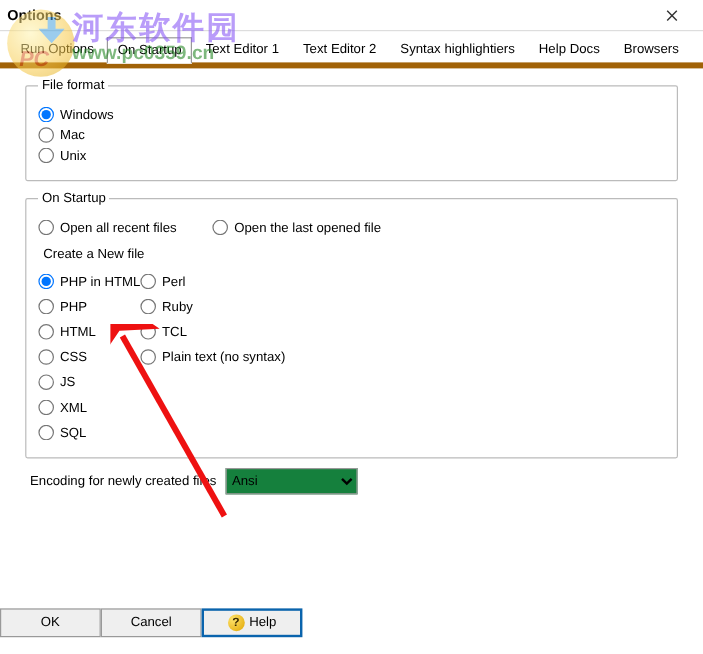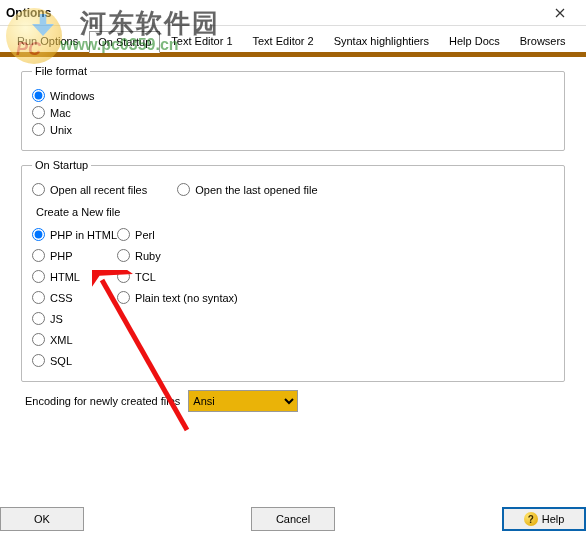--- a/index.html
+++ b/index.html
@@ -22,34 +22,34 @@
 .radio-row input[type=radio] { width: 13px; height: 13px; }
 .radio-row label { font-size: 11px; }
 
 .startup-top { display: flex; gap: 30px; margin-bottom: 6px; }
 .sub-label { font-size: 11px; margin: 4px 0 6px 4px; }
 
 .two-col { display: flex; }
 .col { display: flex; flex-direction: column; }
 
 .encoding-row { display: flex; align-items: center; gap: 8px; margin-top: 6px; margin-left: 4px; }
-.encoding-row select { width: 110px; height: 22px; font-size: 11px; border: 1px solid #999; background: #eab308; }
+.encoding-row select { width: 110px; height: 22px; font-size: 11px; border: 1px solid #999; background: #15803d; }
 
-.buttons { position: absolute; bottom: 14px; left: 0; right: 0; display: flex; justify-content: space-between; gap: 31px; }
+.buttons { position: absolute; bottom: 14px; left: 0; right: 0; display: flex; justify-content: flex-start; gap: 0; }
 .btn { width: 84px; height: 24px; border: 1px solid #999; background: #efefef; font-size: 11px; cursor: pointer; display: flex; align-items: center; justify-content: center; gap: 4px; }
 .btn.help { border: 2px solid #0a64ad; }
 .help-icon { width: 14px; height: 14px; border-radius: 50%; background: radial-gradient(circle at 30% 30%, #ffe36b, #e0a400); display: flex; align-items: center; justify-content: center; font-weight: bold; font-size: 10px; color: #3b2a00; }
 
 .watermark-logo { position: absolute; top: 8px; left: 6px; width: 60px; height: 60px; opacity: 0.55; pointer-events: none; }
 .wm-circle { width: 56px; height: 56px; border-radius: 50%; background: radial-gradient(circle at 35% 35%, #fff4b0, #f7c948 60%, #d6a20b); position: relative; display: flex; align-items: center; justify-content: center; }
 .wm-arrow-dl { position: absolute; width: 22px; height: 22px; background: #4aa3e0; clip-path: polygon(35% 0, 65% 0, 65% 45%, 100% 45%, 50% 100%, 0 45%, 35% 45%); top: 6px; left: 26px; }
 .wm-pc { position: absolute; bottom: 4px; left: 10px; font-size: 18px; font-weight: bold; color: #d65a1e; font-style: italic; }
 
 .watermark-text { position: absolute; top: 10px; left: 60px; pointer-events: none; opacity: 0.6; }
-.wm-cn { font-size: 26px; font-weight: bold; color: #000000; line-height: 1; letter-spacing: 2px; margin-left: 20px; }
+.wm-cn { font-size: 26px; font-weight: bold; color: #8b5cf6; line-height: 1; letter-spacing: 2px; }
 .wm-url { font-size: 16px; font-weight: bold; color: #2a8a2a; line-height: 1.1; }
 
 .red-arrow { position: absolute; pointer-events: none; z-index: 5; }
 </style>
 </head>
 <body>
 
 <div class="titlebar">
   <span class="title">Options</span>
   <div class="close">

